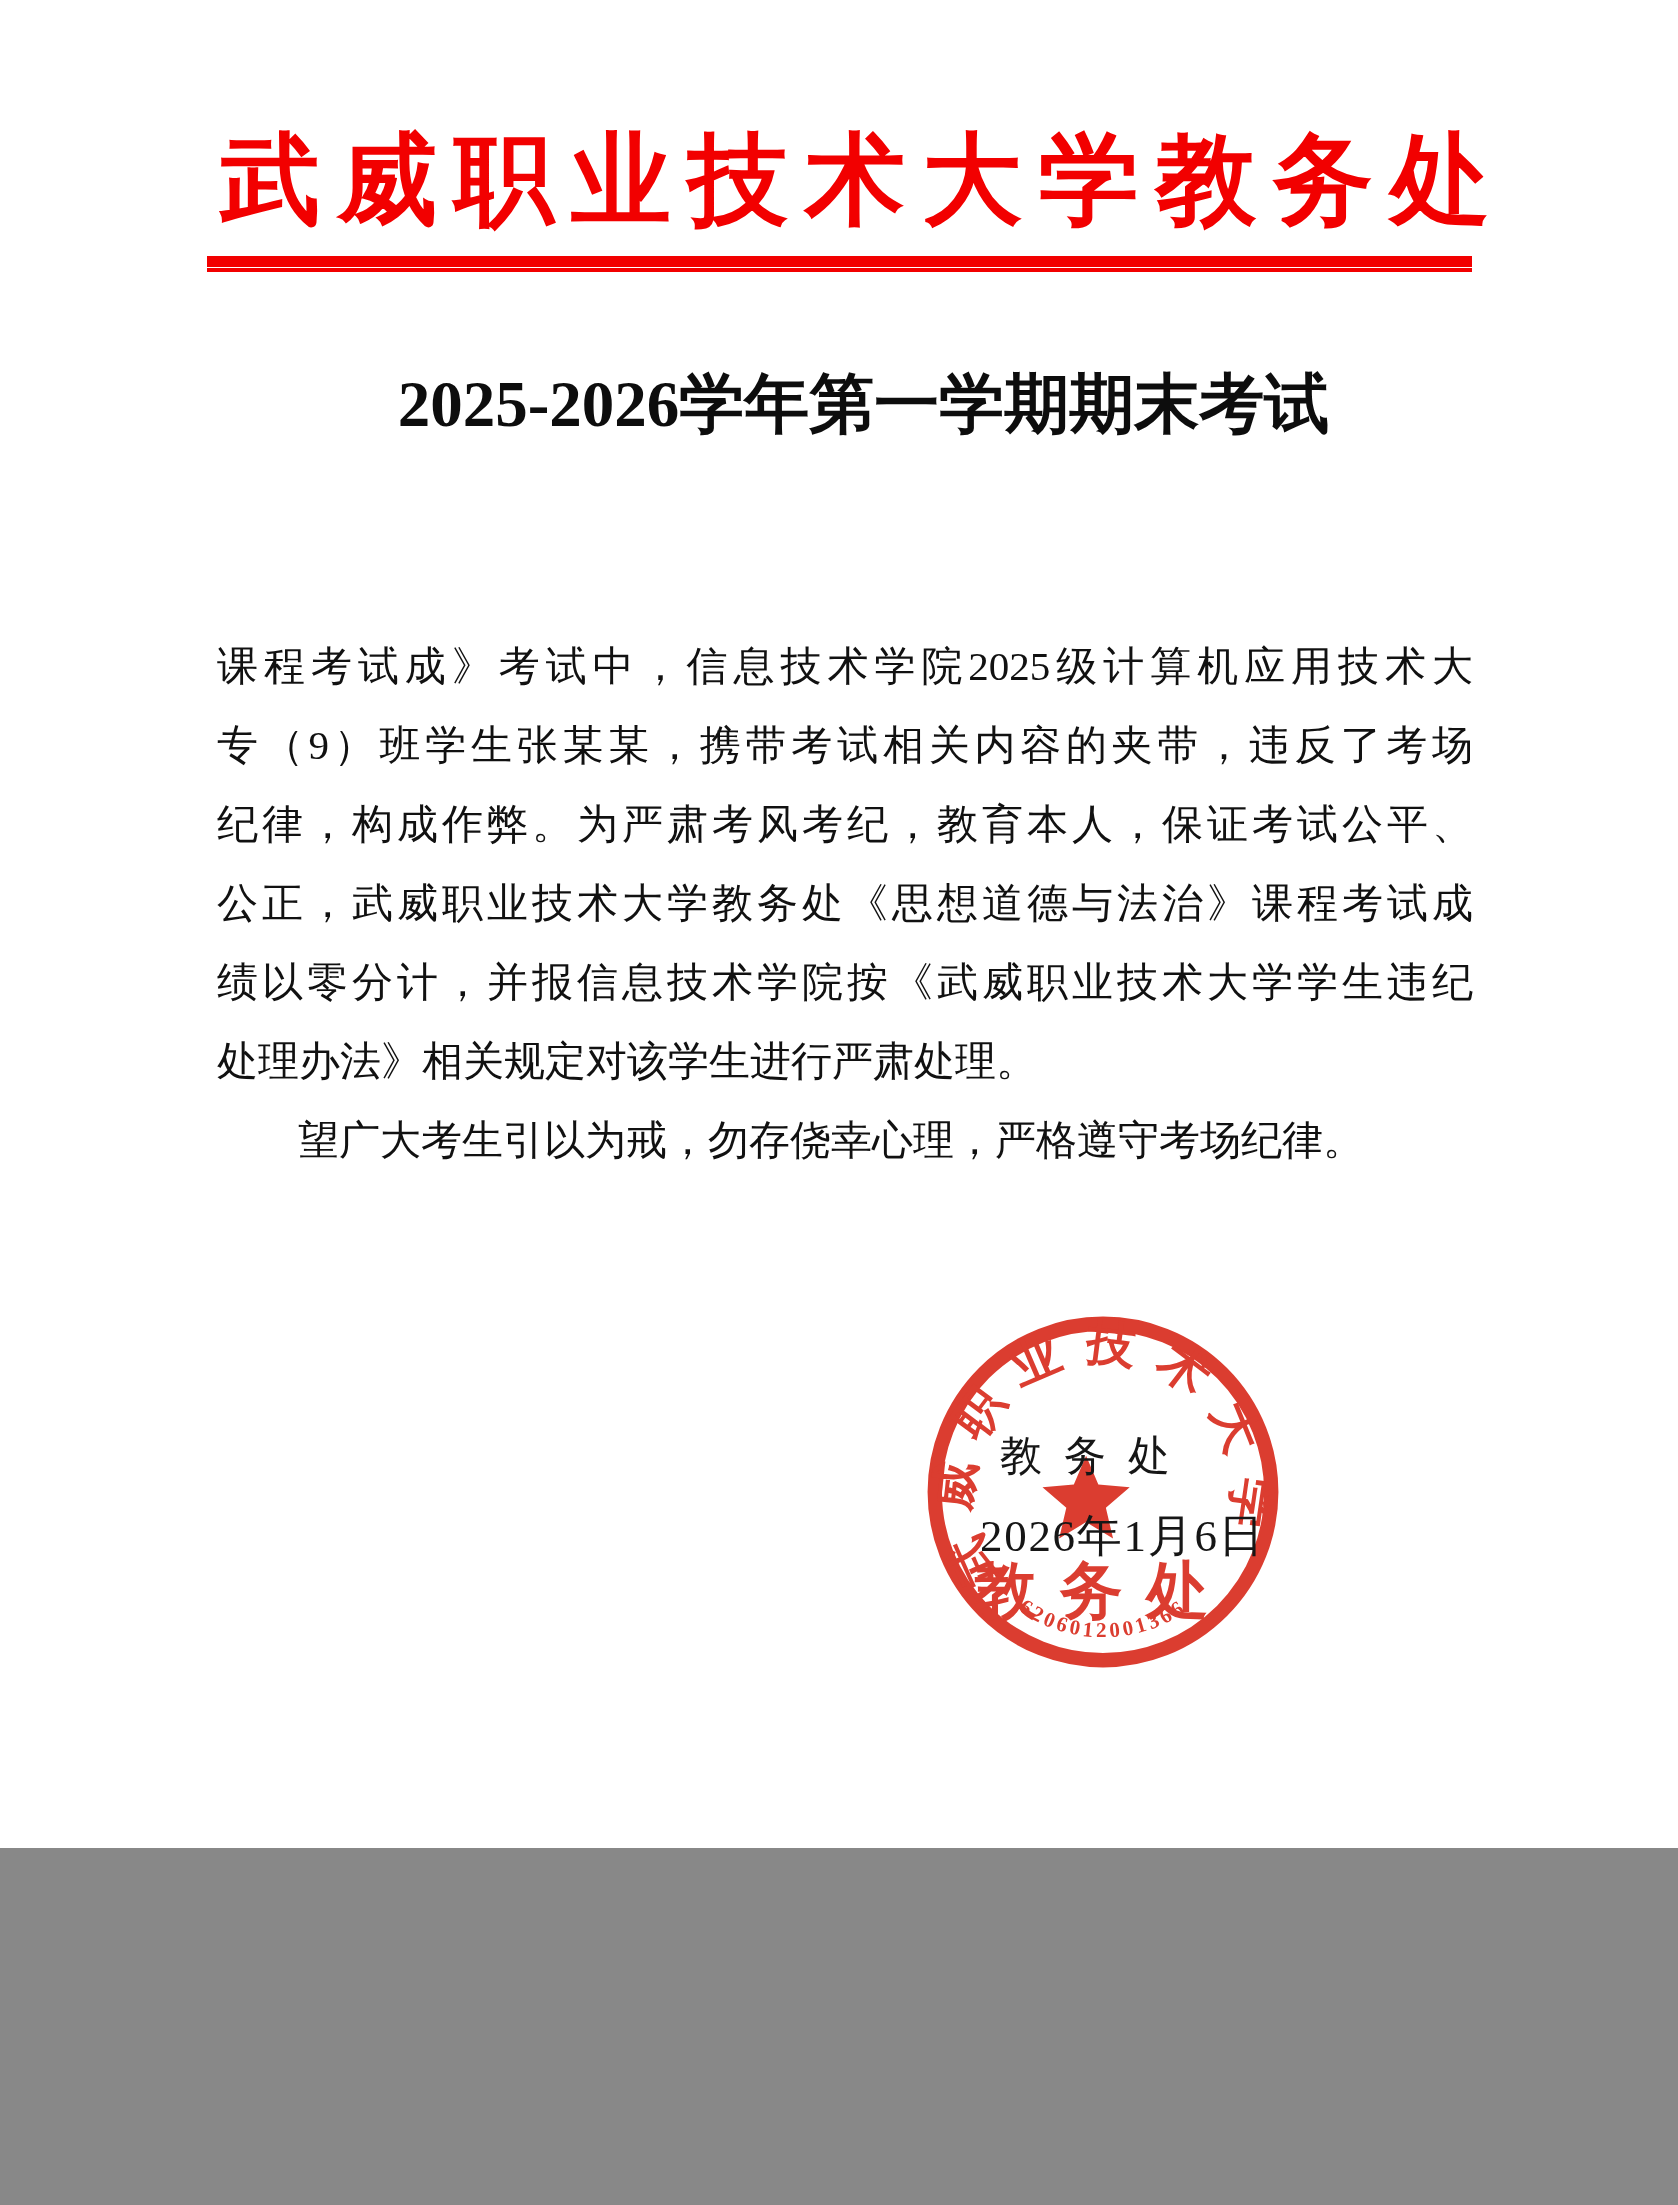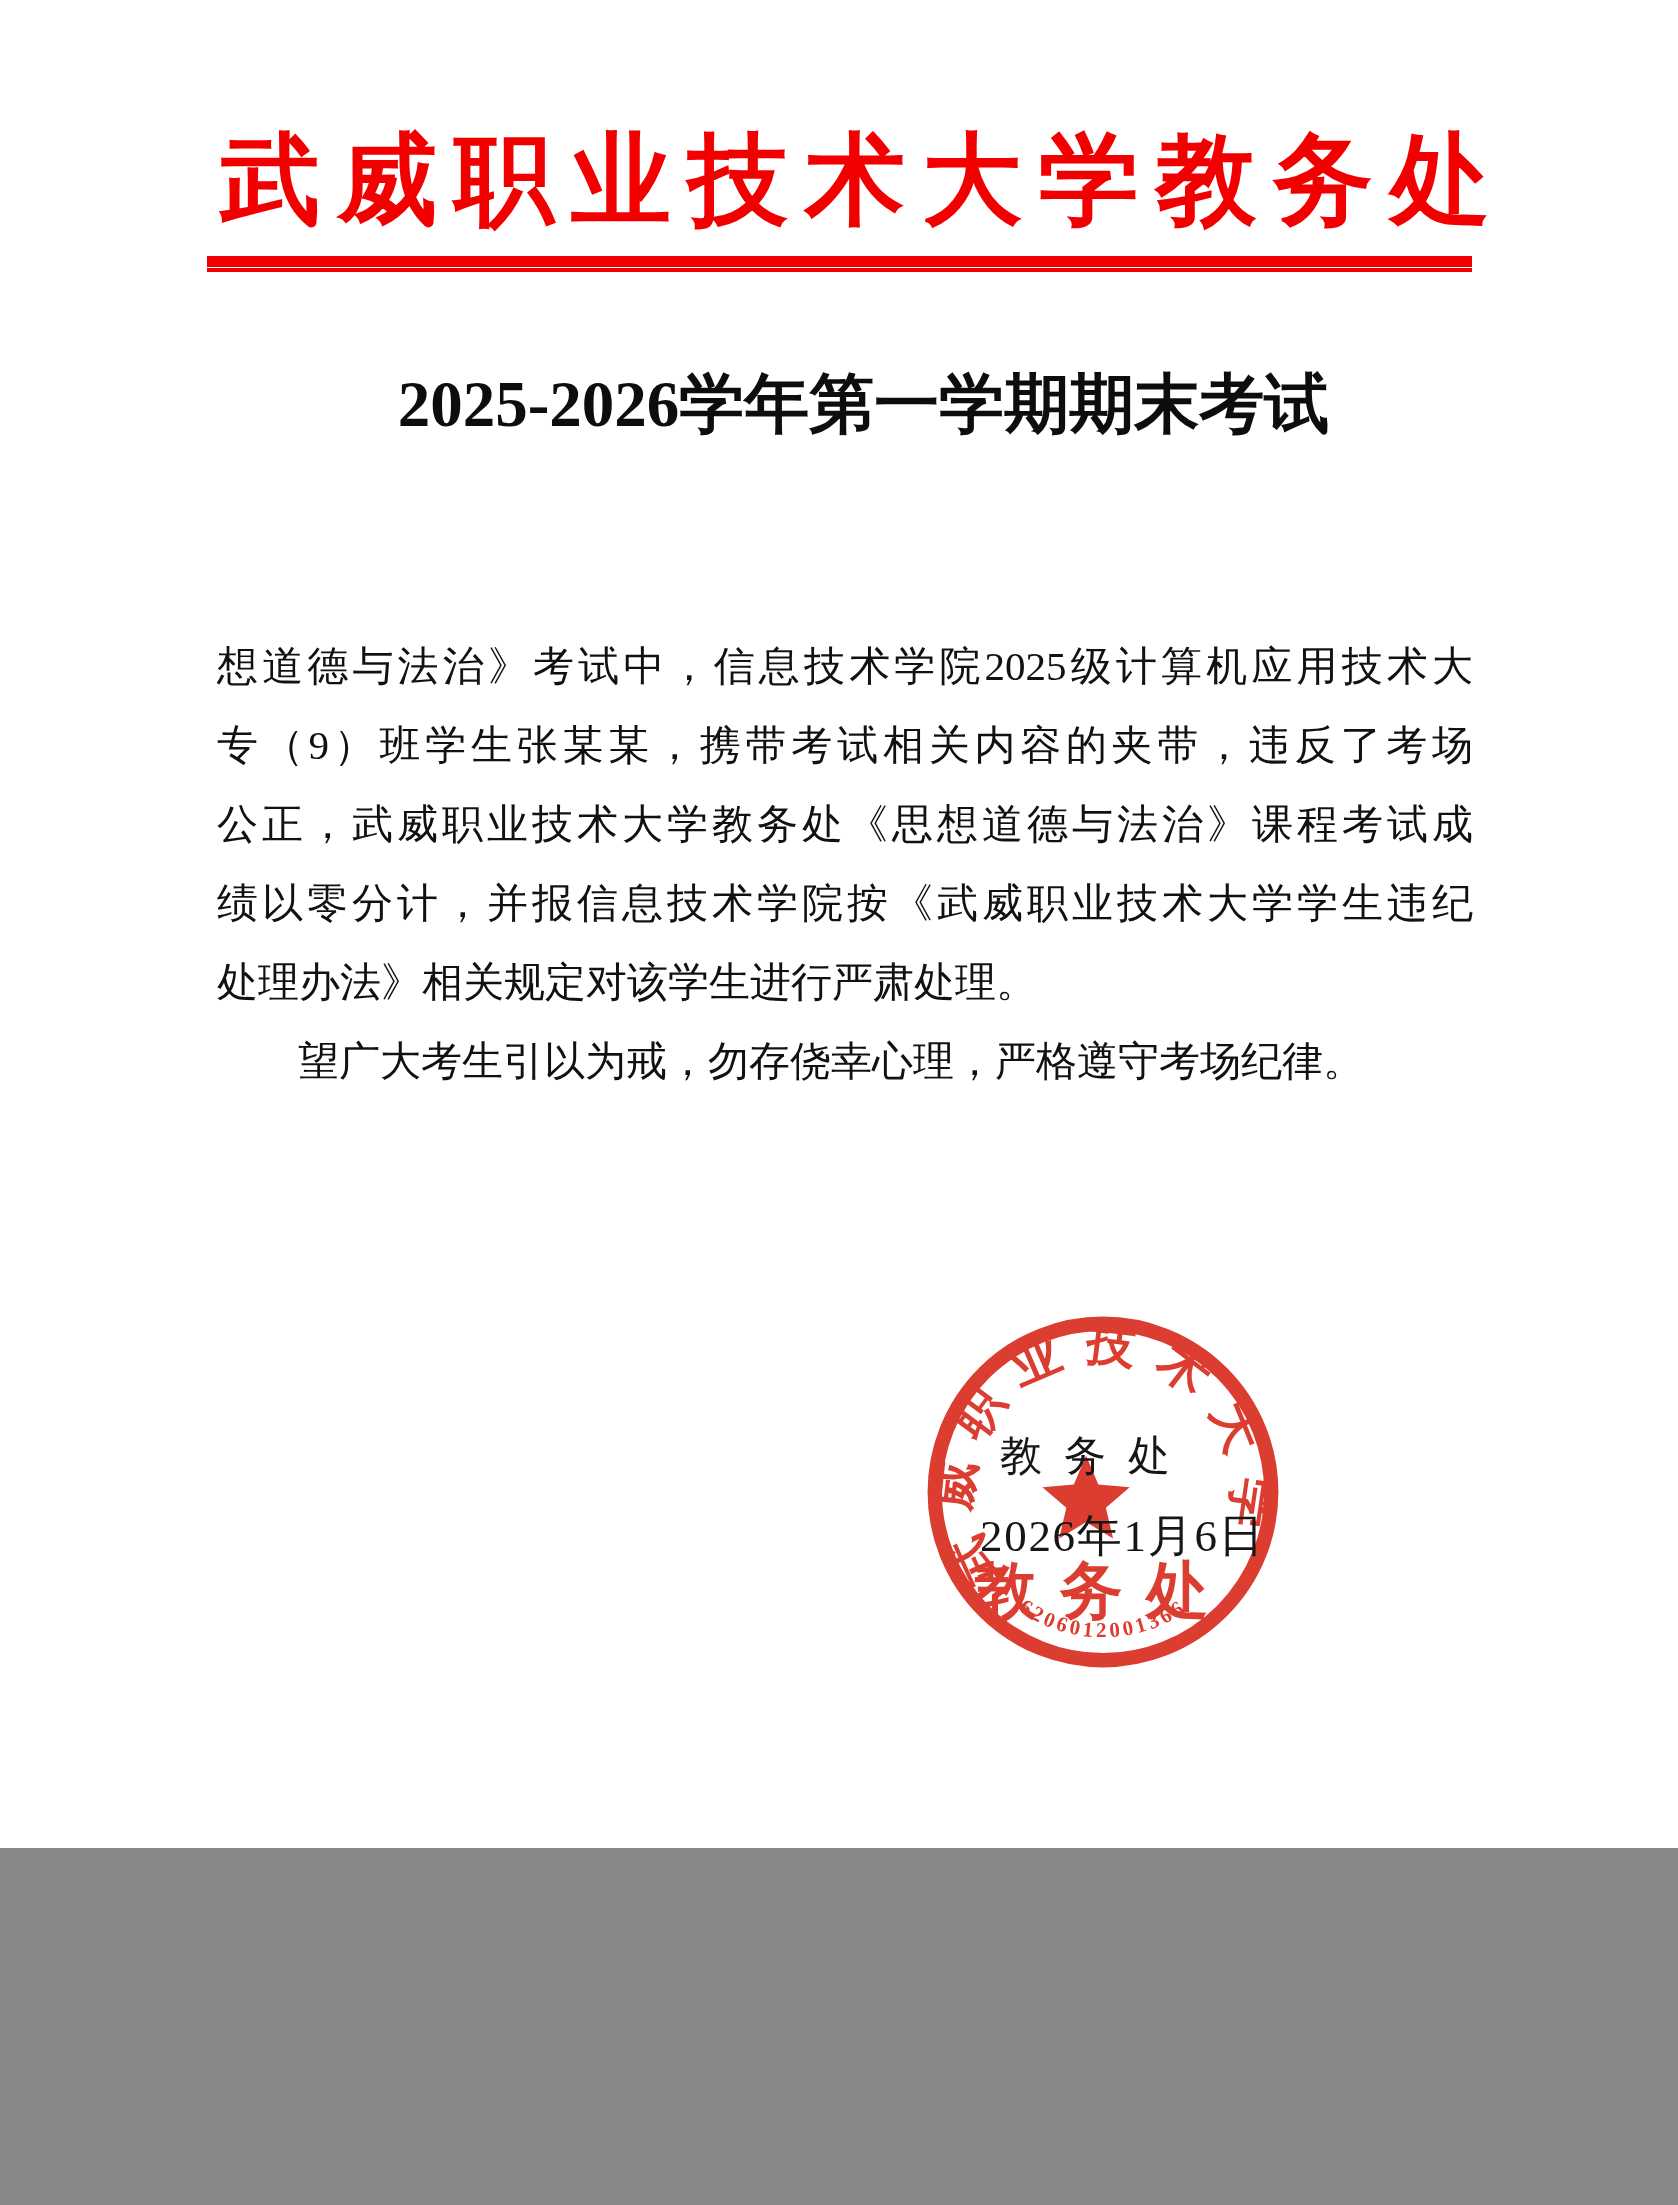--- a/index.html
+++ b/index.html
@@ -71,22 +71,23 @@
 
   <div class="masthead">武威职业技术大学教务处</div>
   <div class="rule rule-top-thick"></div>
   <div class="rule rule-top-thin"></div>
 
   <div class="doc-title">
     <div>2025-2026学年第一学期期末考试</div>
   </div>
 
   <div class="body-block">
-    <span class="body-line jline">想道德与法治》考试中，信息技术学院2025级计算机应用技术大</span>
+    <span class="body-line jline">课程考试成》考试中，信息技术学院2025级计算机应用技术大</span>
     <span class="body-line jline">专（9）班学生张某某，携带考试相关内容的夹带，违反了考场</span>
+    <span class="body-line jline">纪律，构成作弊。为严肃考风考纪，教育本人，保证考试公平、</span>
     <span class="body-line jline">公正，武威职业技术大学教务处《思想道德与法治》课程考试成</span>
     <span class="body-line jline">绩以零分计，并报信息技术学院按《武威职业技术大学学生违纪</span>
     <span class="body-line">处理办法》相关规定对该学生进行严肃处理。</span>
     <span class="body-line indent">望广大考生引以为戒，勿存侥幸心理，严格遵守考场纪律。</span>
   </div>
 
   <svg class="seal" viewBox="0 0 440 440">
     <defs>
       <path id="sealArcTop" d="M 85.8 297.5 A 155 155 0 1 1 354.2 297.5" fill="none"></path>
       <path id="sealArcBottom" d="M 98.4 341.6 A 172 172 0 0 0 341.6 341.6" fill="none"></path>

